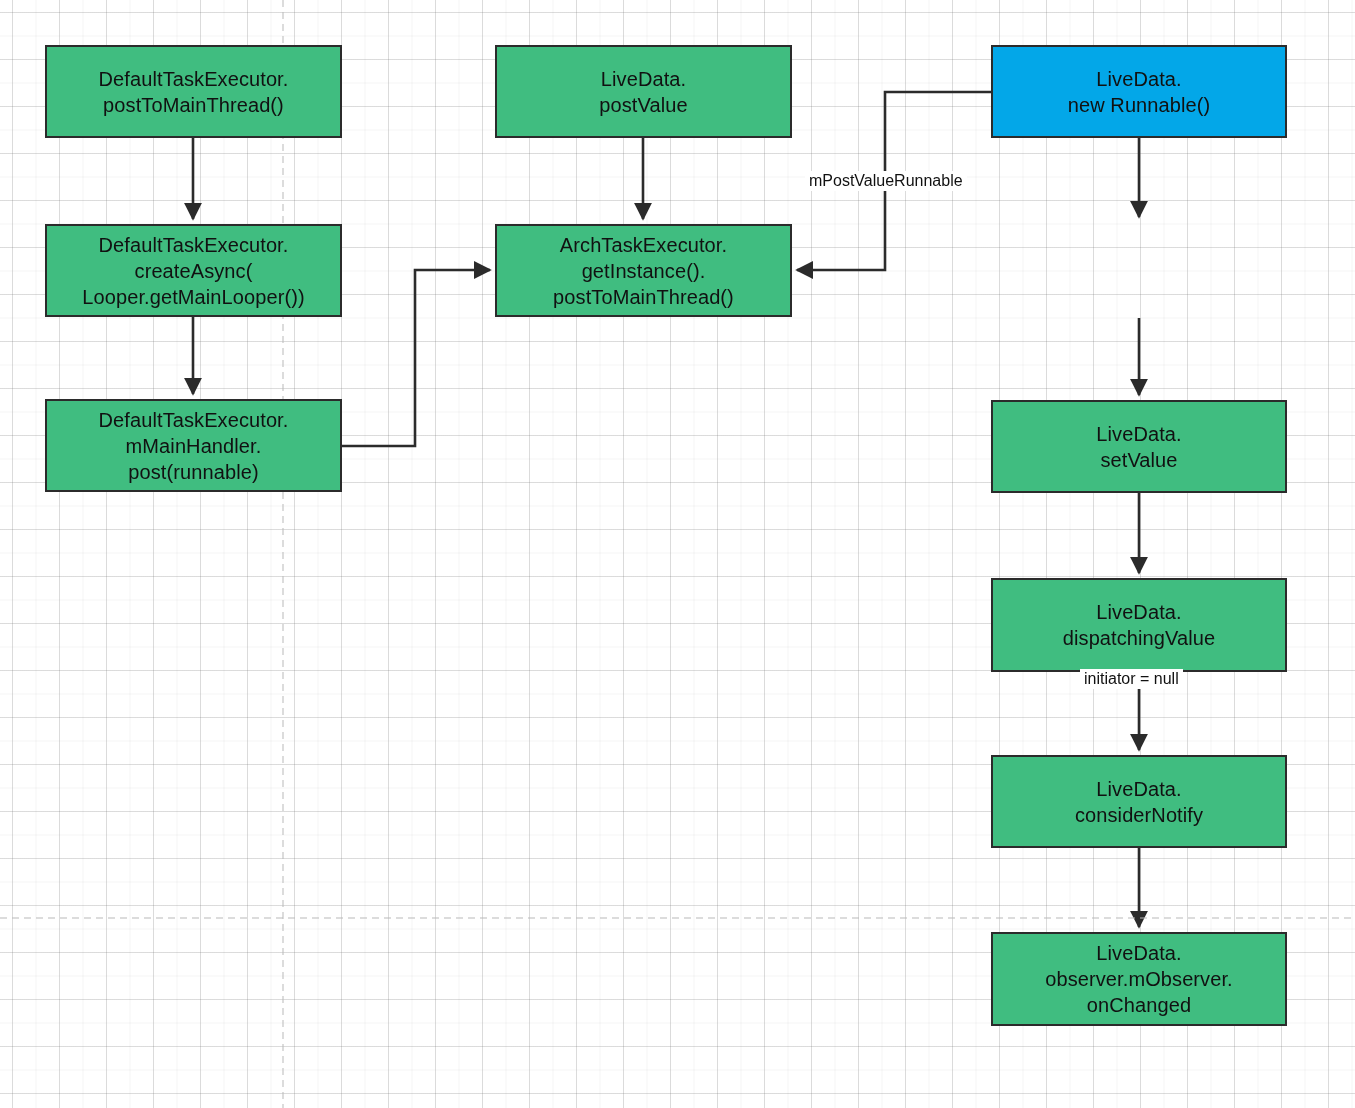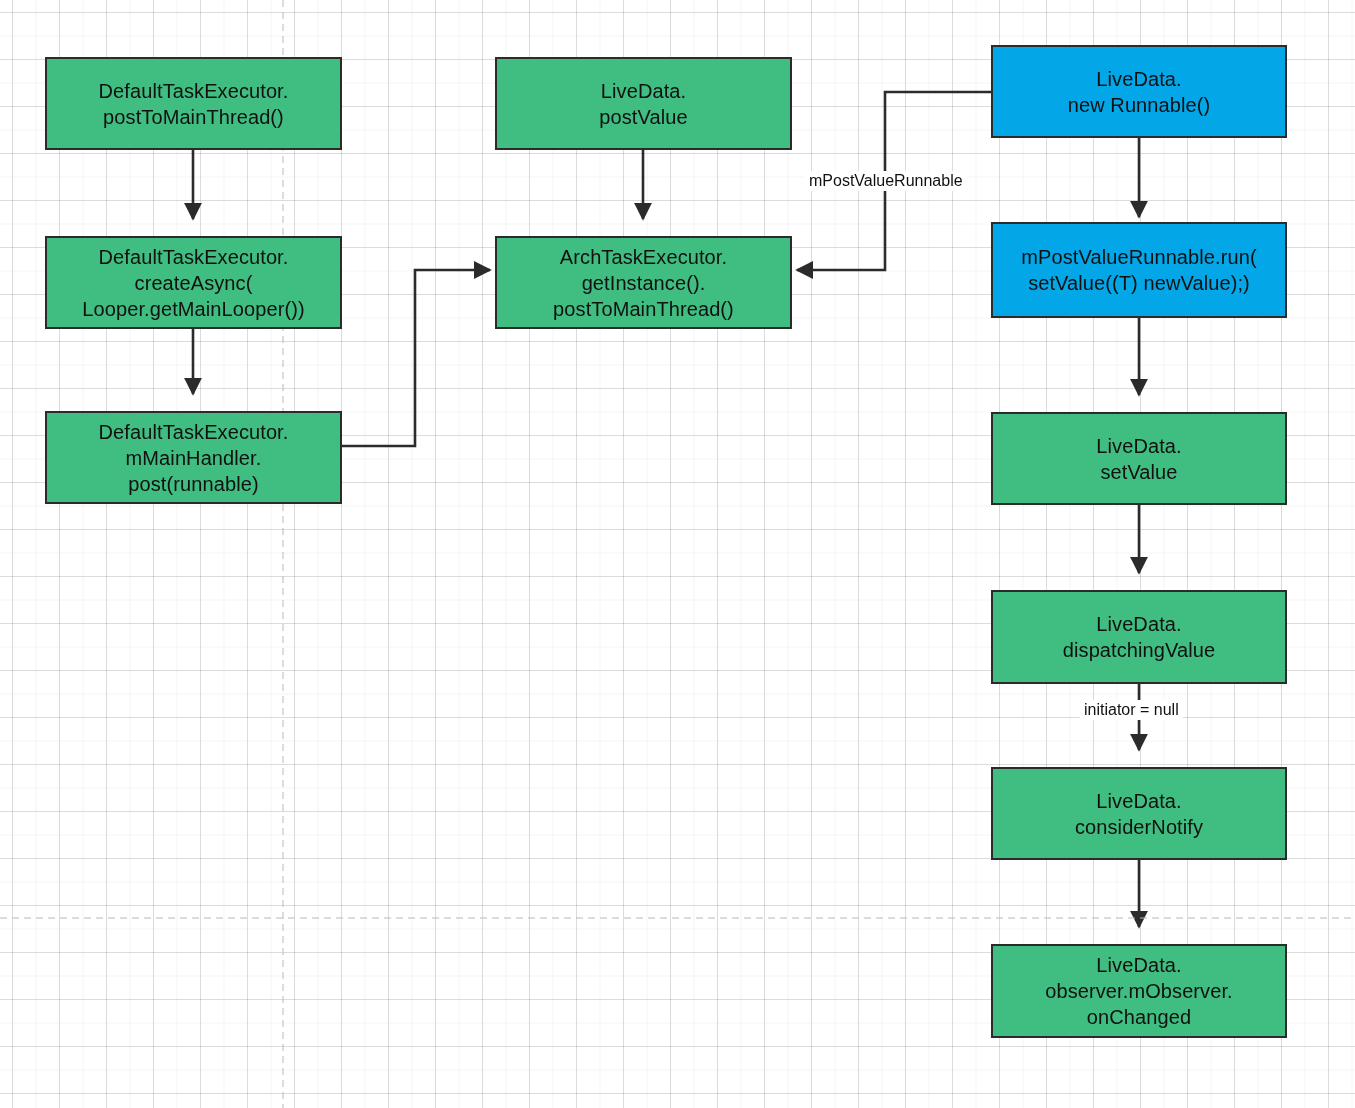--- a/index.html
+++ b/index.html
@@ -42,21 +42,21 @@
     align-items:center;
     justify-content:center;
     text-align:center;
     color:#111111;
     font-size:20px;
     line-height:26px;
     letter-spacing:0.1px;
     white-space:pre-line;
     padding:2px 6px;
   }
-  .node.green{background:#40bd80;margin-top:12px;}
+  .node.green{background:#40bd80;}
   .node.blue{background:#03a7e8;}
   .edge-label{
     position:absolute;
     font-size:16px;
     color:#111111;
     background:#ffffff;
     padding:1px 4px;
     white-space:nowrap;
     text-align:right;
   }
@@ -111,33 +111,31 @@
   <div class="node green" style="left:495px;top:45px;width:297px;height:93px;">LiveData.
 postValue</div>
 
   <div class="node green" style="left:495px;top:224px;width:297px;height:93px;">ArchTaskExecutor.
 getInstance().
 postToMainThread()</div>
 
   <div class="node blue" style="left:991px;top:45px;width:296px;height:93px;">LiveData.
 new Runnable()</div>
 
-  <div class="node blue" style="left:991px;top:222px;width:296px;height:96px;">mPostValueRunnable.run(
-setValue((T) newValue);)</div>
 
   <div class="node green" style="left:991px;top:400px;width:296px;height:93px;">LiveData.
 setValue</div>
 
   <div class="node green" style="left:991px;top:578px;width:296px;height:94px;">LiveData.
 dispatchingValue</div>
 
   <div class="node green" style="left:991px;top:755px;width:296px;height:93px;">LiveData.
 considerNotify</div>
 
   <div class="node green" style="left:991px;top:932px;width:296px;height:94px;">LiveData.
 observer.mObserver.
 onChanged</div>
 
   <div class="edge-label" style="left:805px;top:171px;">mPostValueRunnable</div>
 
-  <div class="edge-label" style="left:1080px;top:700px;">initiator = null</div>
+  <div class="edge-label" style="left:1080px;top:669px;">initiator = null</div>
 
 </div>
 
 </body></html>

